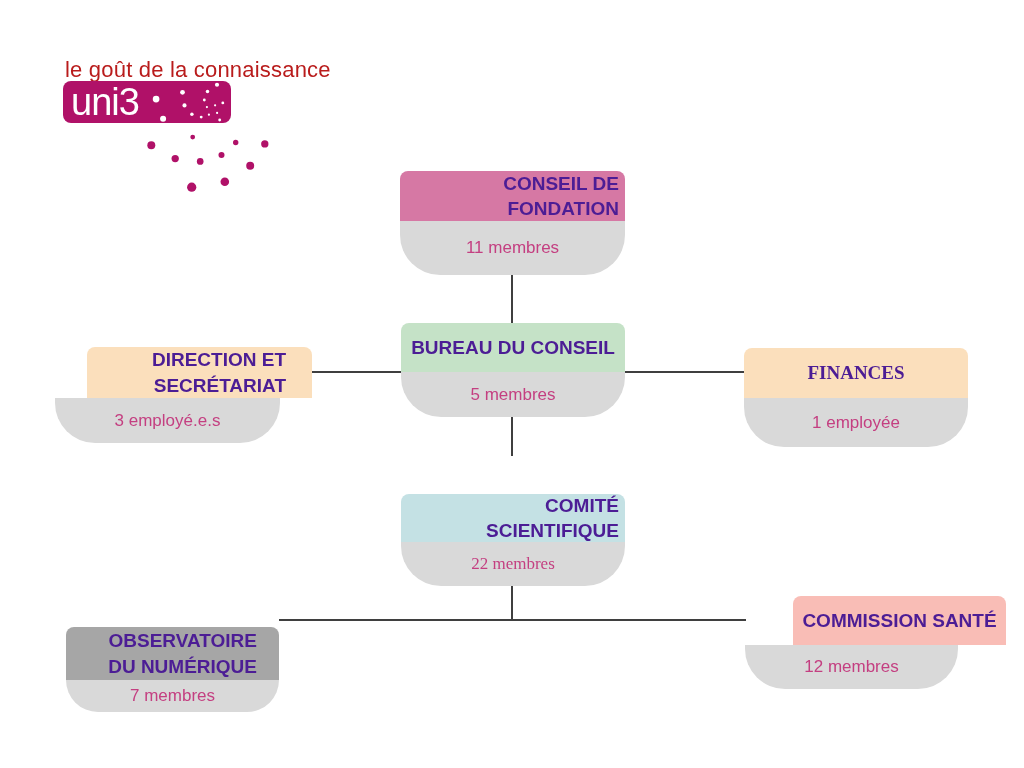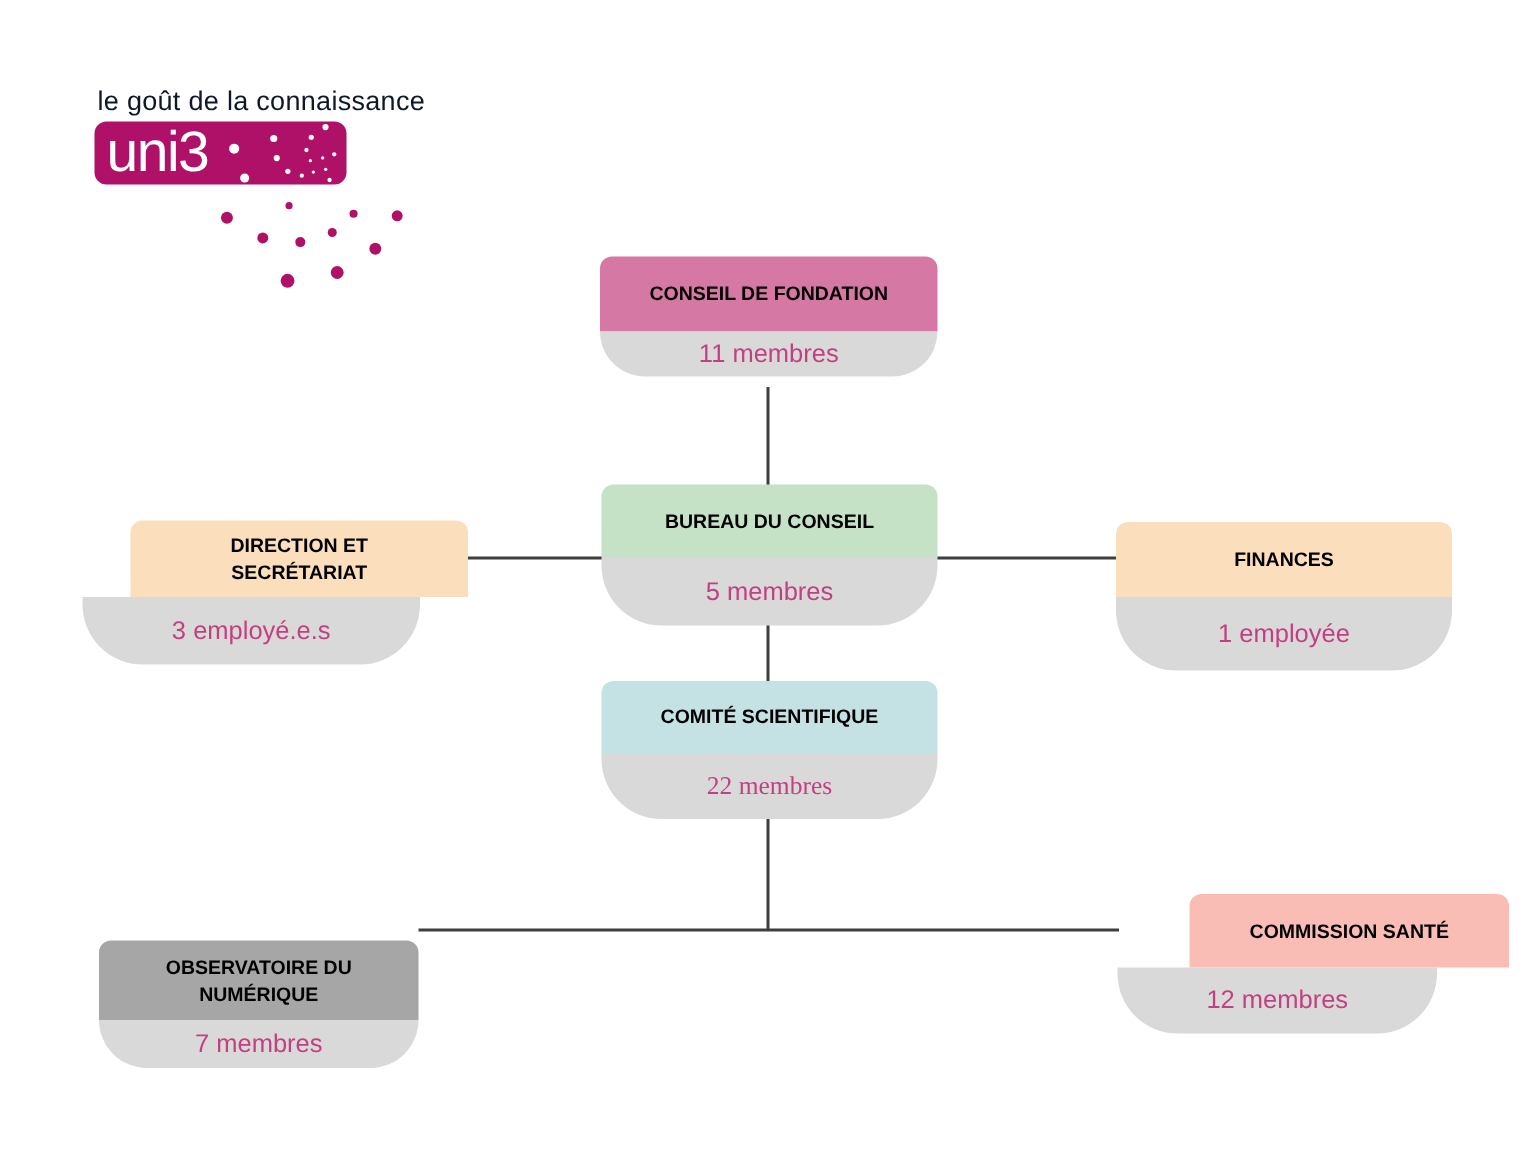--- a/index.html
+++ b/index.html
@@ -4,21 +4,21 @@
 <style>
   html,body{margin:0;padding:0;background:#ffffff;}
   #page{
     position:relative;width:1024px;height:768px;overflow:hidden;
     background:#ffffff;font-family:"Liberation Sans", sans-serif;
   }
 
   
   .tagline{
     position:absolute;left:65px;top:57px;
-    font-size:18px;color:#0f172a;letter-spacing:0.2px;text-align:center;
+    font-size:22px;color:#b91c1c;letter-spacing:0.2px;text-align:center;
   }
   .brand-box{
     position:absolute;left:63px;top:81px;width:168px;height:42px;
     background:#b01168;border-radius:8px;z-index:2;
   }
   .wordmark{
     position:absolute;left:8px;top:-2px;
     color:#ffffff;font-size:38px;font-weight:400;letter-spacing:-1px;line-height:46px;
   }
   .brand-subtitle{
@@ -31,33 +31,33 @@
   .line{position:absolute;background:#3f3f3f;z-index:1;}
   .l-v1{left:511px;top:258px;width:2px;height:67px;}
   .l-h1{left:279px;top:371px;width:466px;height:2px;}
   .l-v2{left:511px;top:415px;width:2px;height:41px;}
   .l-v3{left:511px;top:543px;width:2px;height:77px;}
   .l-h2{left:279px;top:619px;width:467px;height:2px;}
 
   
   .node{position:absolute;z-index:2;}
   .node-header{
-    display:flex;align-items:center;justify-content:center;text-align:center;
+    display:flex;align-items:center;justify-content:center;text-align:right;
     border-radius:8px 8px 0 0;
-    color:#000000;font-weight:bold;font-size:13px;line-height:1.32;
+    color:#4c1d95;font-weight:bold;font-size:19px;line-height:1.32;
     padding:0 6px;box-sizing:border-box;width:100%;
   }
   .node-body{
     display:flex;align-items:center;justify-content:center;text-align:center;
     background:#d9d9d9;border-radius:0 0 40px 40px;
     color:#c43f81;font-size:17px;width:100%;box-sizing:border-box;
   }
   .n-conseil{left:400px;top:171px;width:225px;}
   .n-conseil .node-header{height:50px;}
-  .n-conseil .node-body{height:30px;}
+  .n-conseil .node-body{height:54px;}
 
   .n-bureau{left:401px;top:323px;width:224px;}
   .n-bureau .node-header{height:49px;}
   .n-bureau .node-body{height:45px;}
 
   .n-direction{left:55px;top:347px;width:225px;}
   .n-direction .node-header{height:51px;padding:0 26px;}
   .n-direction .node-body{height:45px;}
 
   .n-finances{left:744px;top:348px;width:224px;}
@@ -132,26 +132,26 @@
     <div class="node-header" style="background: rgb(197, 226, 199);">BUREAU DU CONSEIL</div>
     <div class="node-body">5 membres</div>
   </div>
 
   <div class="node n-direction">
     <div class="node-header" style="background: rgb(251, 223, 188); margin-left: 32px;">DIRECTION ET SECRÉTARIAT</div>
     <div class="node-body">3 employé.e.s</div>
   </div>
 
   <div class="node n-finances">
-    <div class="node-header" style="background: rgb(251, 223, 188);">FINANCES</div>
+    <div class="node-header" style="background: rgb(251, 223, 188); font-family: Liberation Serif, serif;">FINANCES</div>
     <div class="node-body">1 employée</div>
   </div>
 
   <div class="node n-comite">
-    <div class="node-header" style="background: rgb(196, 225, 228);">COMITÉ SCIENTIFIQUE</div>
+    <div class="node-header" style="background: rgb(196, 225, 228); margin-top: 40px;">COMITÉ SCIENTIFIQUE</div>
     <div class="node-body">22 membres</div>
   </div>
 
   <div class="node n-observatoire">
     <div class="node-header" style="background: rgb(166, 166, 166);">OBSERVATOIRE DU NUMÉRIQUE</div>
     <div class="node-body">7 membres</div>
   </div>
 
   <div class="node n-commission">
     <div class="node-header" style="background: rgb(249, 189, 182);">COMMISSION SANTÉ</div>

